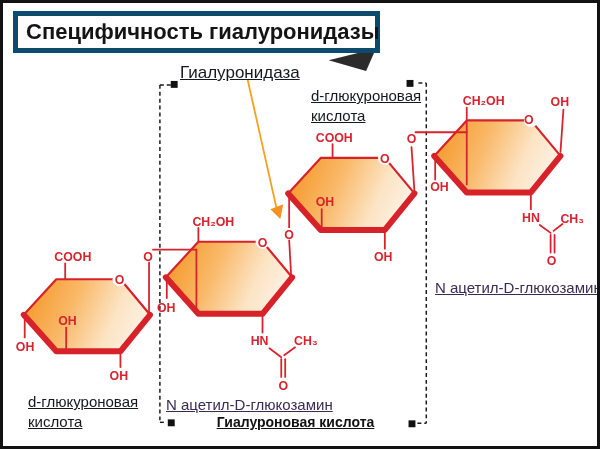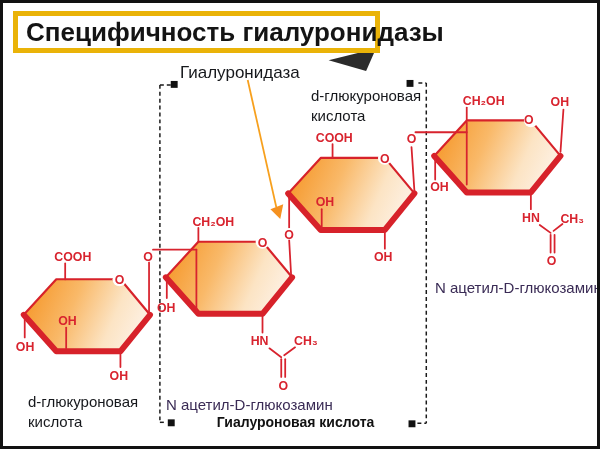--- a/index.html
+++ b/index.html
@@ -15,24 +15,24 @@
   .ogap{fill:#ffffff;}
   .chem{font-family:"Liberation Sans",sans-serif;font-weight:bold;font-size:12.5px;fill:#d8232e;}
   .chem.mid{text-anchor:middle;}
   .dash{fill:none;stroke:#1a1a1a;stroke-width:1.5;stroke-dasharray:4 3;}
   .sq{fill:#111111;}
   .arrowline{fill:none;stroke:#f7a01d;stroke-width:1.8;}
   .arrowhead{fill:#f59120;}
   .fold{fill:#2b2b2b;}
   .title-box{
     position:absolute;left:10px;top:8px;width:367px;height:42px;box-sizing:border-box;
-    border:5px solid #eab308;background:#ffffff;display:flex;align-items:center;
-    padding-left:8px;font-size:26px;font-weight:bold;color:#141414;white-space:nowrap;
+    border:5px solid #0c4a6e;background:#ffffff;display:flex;align-items:center;
+    padding-left:8px;font-size:22px;font-weight:bold;color:#141414;white-space:nowrap;
   }
-  .lbl{position:absolute;color:#16181c;font-size:15px;line-height:20px;white-space:nowrap;}
+  .lbl{position:absolute;color:#16181c;font-size:15px;line-height:20px;white-space:nowrap;text-decoration:underline;}
   .lbl.enzyme{left:177px;top:60px;font-size:17px;}
   .lbl.gluc1{left:25px;top:389px;}
   .lbl.gluc2{left:308px;top:83px;}
   .lbl.nag{color:#3a2b55;}
   .lbl.nag1{left:163px;top:392px;}
   .lbl.nag2{left:432px;top:275px;}
   .lbl.hyaluronic{left:160px;top:409px;width:265px;text-align:center;
     font-weight:bold;font-size:14px;color:#111;}
 </style>
 </head>

